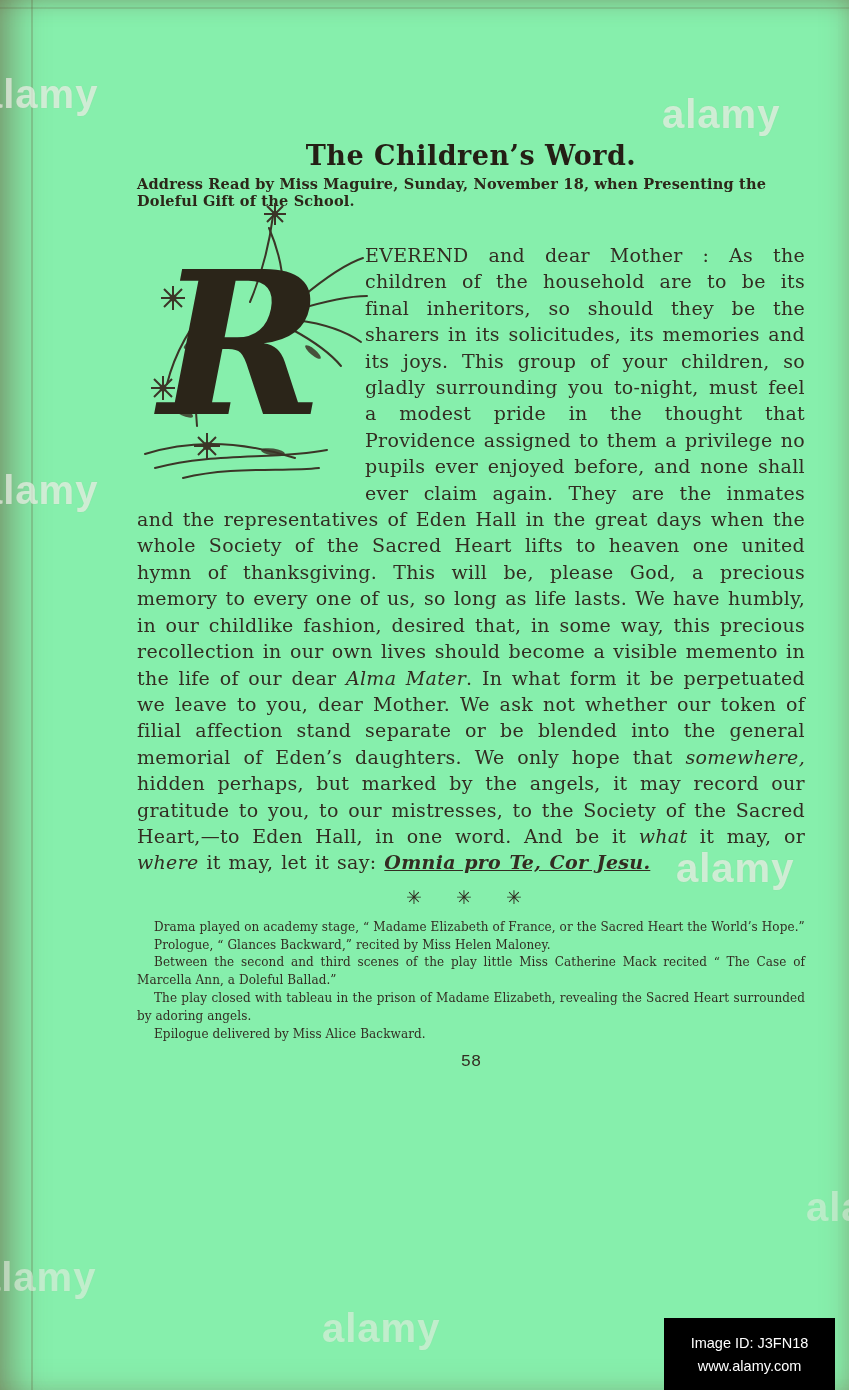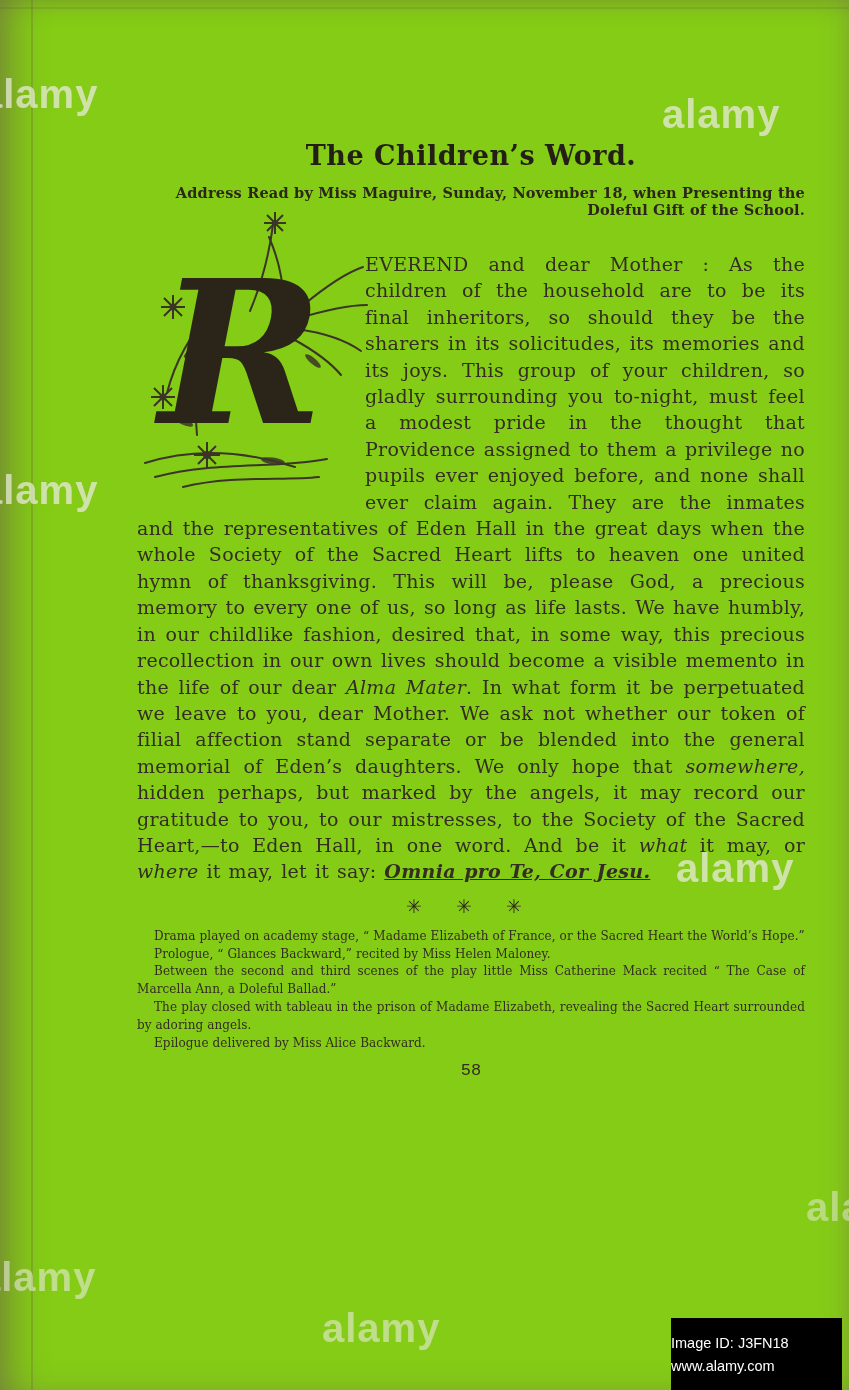--- a/index.html
+++ b/index.html
@@ -6,21 +6,21 @@
   body{
     width:849px;height:1390px;position:relative;overflow:hidden;
     background:#fbf8ec;
     font-family:"DejaVu Serif", serif;
   }
   #screen{position:absolute;inset:0;overflow:hidden;}
 
   
   .page{
     position:absolute;inset:0;
-    background:#84cc16;
+    background:#86efac;
     box-shadow:
       inset 42px 0 34px -30px rgba(110,100,70,0.60),
       inset 0 16px 22px -14px rgba(110,100,70,0.45),
       inset -22px 0 28px -22px rgba(130,120,90,0.40),
       inset 0 -20px 28px -20px rgba(130,120,90,0.35);
   }
   .edge-line-left{
     position:absolute;left:31px;top:0;width:2px;height:100%;
     background:rgba(100,90,60,0.25);
   }
@@ -37,22 +37,22 @@
 
   .title{
     margin:0;padding-top:140px;
     text-align:center;
     font-family:"DejaVu Serif", serif;
     font-size:27px;font-weight:bold;
     letter-spacing:0.5px;
     color:#241f15;
   }
   .subtitle{
-    margin-top:13px;
-    text-align:right;
+    margin-top:4px;
+    text-align:left;
     font-size:14.5px;font-weight:bold;
     line-height:17px;
     letter-spacing:0.2px;
     color:#2c2719;
   }
 
   .body-wrap{margin-top:33px;}
 
   .dropcap-float{
     float:left;
@@ -119,27 +119,27 @@
   .wm1{left:662px;top:92px;}
   .wm2{left:-20px;top:468px;}
   .wm3{left:676px;top:846px;}
   .wm4{left:322px;top:1306px;opacity:0.8;}
   .wm5{left:-20px;top:72px;}
   .wm6{left:806px;top:1185px;opacity:0.7;}
   .wm7{left:-22px;top:1255px;opacity:0.8;}
 
   
   .credit{
-    position:absolute;right:7px;bottom:0;
+    position:absolute;right:14px;bottom:0;
     width:171px;height:72px;
     background:#000;
     color:#fff;
     font-family:"Liberation Sans", sans-serif;
     display:flex;flex-direction:column;
-    align-items:flex-start;justify-content:center;
+    align-items:center;justify-content:center;
     gap:7px;
     font-size:14.5px;
   }
 </style>
 </head>
 <body>
 
 <div id="screen">
 
   <div class="page">

